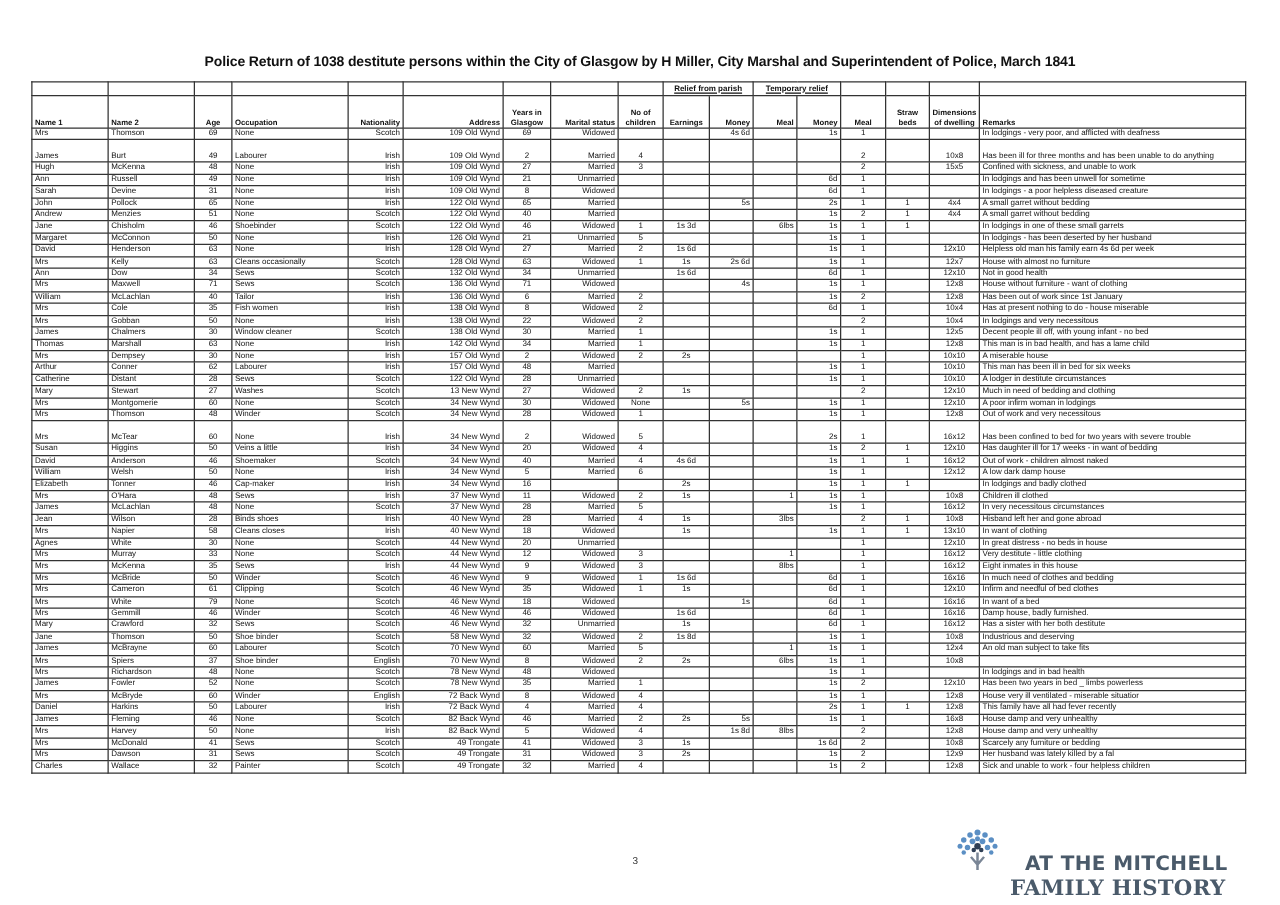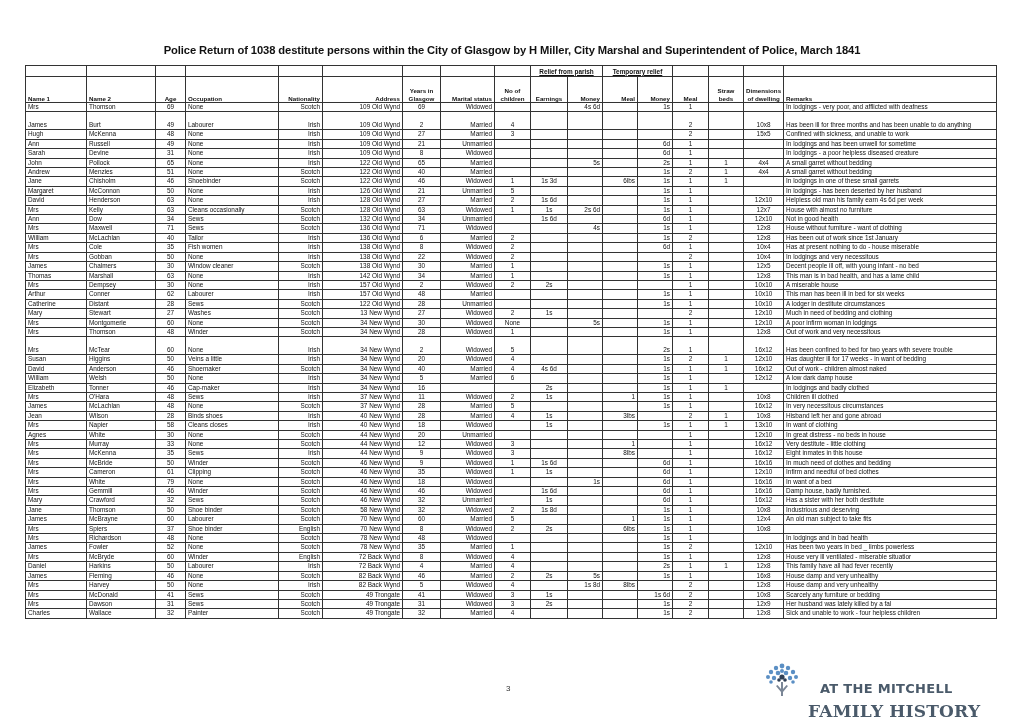--- a/index.html
+++ b/index.html
@@ -13,21 +13,21 @@
   tr.grp td{height:10px;border-bottom:1px solid #333;}
   tr.hdr td{height:25px;font-weight:bold;font-size:6.2px;line-height:7.4px;white-space:normal;}
   tr.tall td{height:17px;}
   tr.thick td{border-top:1.6px solid #111;}
   td.thickL{border-left:1.6px solid #111;}
   .grp-lbl{text-decoration:underline;font-weight:bold;font-size:6.4px;}
   .pagenum{position:absolute;left:506px;top:684px;font-size:8px;color:#333;}
   .logo{position:absolute;left:762px;top:660px;width:240px;height:40px;}
   .logo-tree{position:absolute;left:0;top:2px;width:40px;height:36px;}
   .logo-l1{position:absolute;left:46px;top:1px;font-family:"DejaVu Serif",serif;font-weight:bold;font-size:17px;color:#4a5a6a;letter-spacing:0.2px;margin-top:40px;}
-  .logo-l2{position:absolute;left:58px;top:21px;font-family:"DejaVu Sans",sans-serif;font-weight:bold;font-size:13px;color:#4a5a6a;letter-spacing:0.3px;text-align:center;}
+  .logo-l2{position:absolute;left:58px;top:21px;font-family:"DejaVu Sans",sans-serif;font-weight:bold;font-size:16px;color:#4a5a6a;letter-spacing:0.3px;text-align:center;}
 </style>
 </head>
 <body>
 
 <div class="title">Police Return of 1038 destitute persons within the City of Glasgow by H Miller, City Marshal and Superintendent of Police, March 1841</div>
 
 <table>
   <colgroup>
     <col style="width:61px">
       <col style="width:69px">

